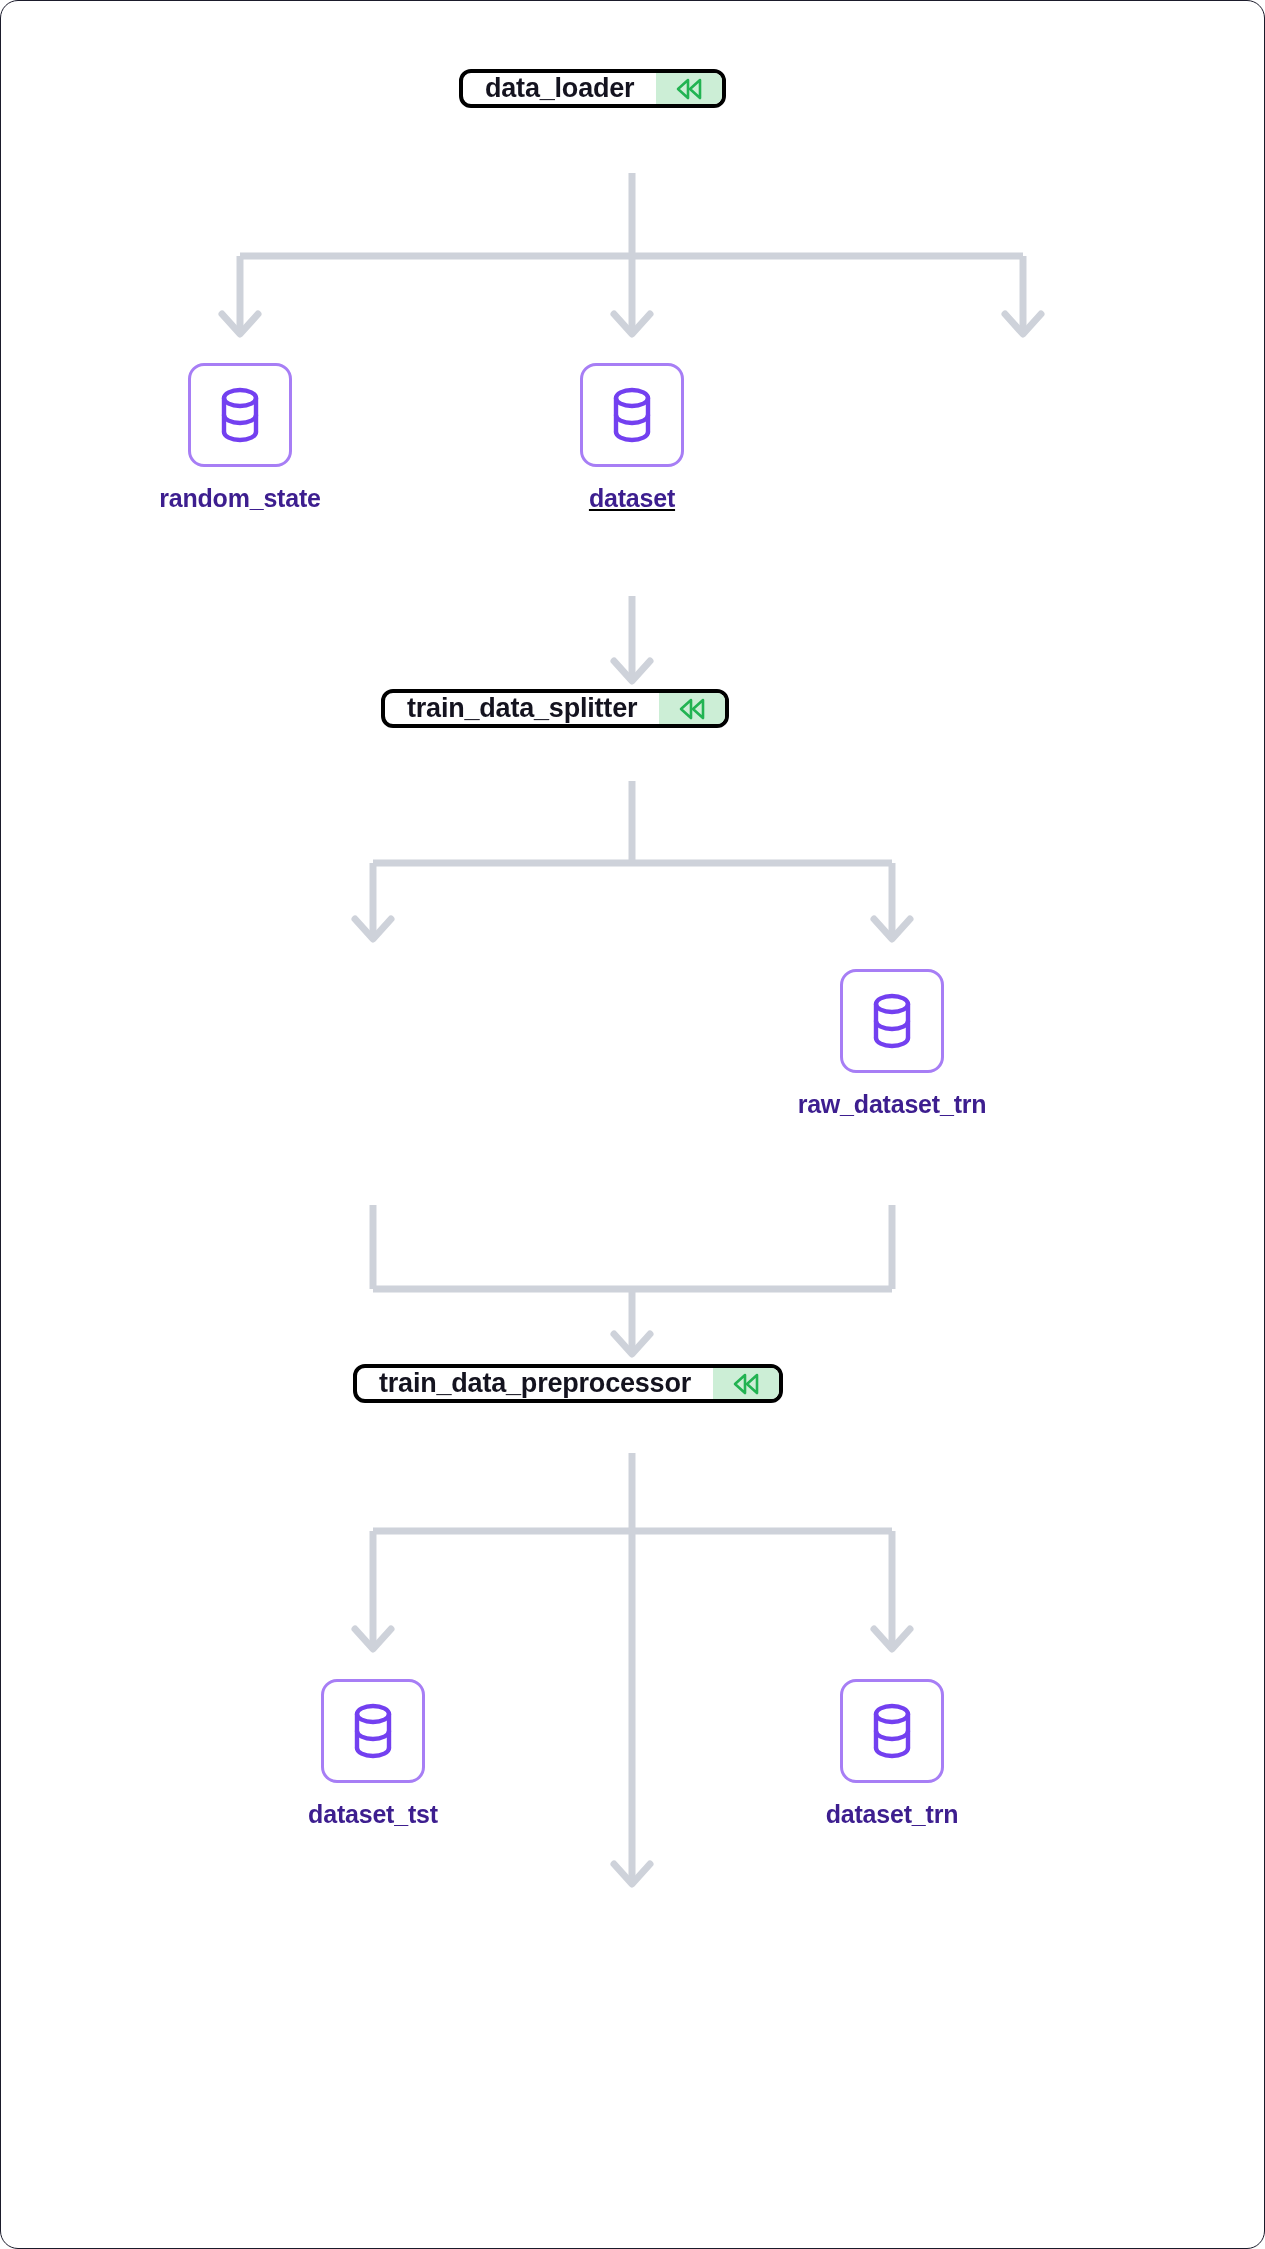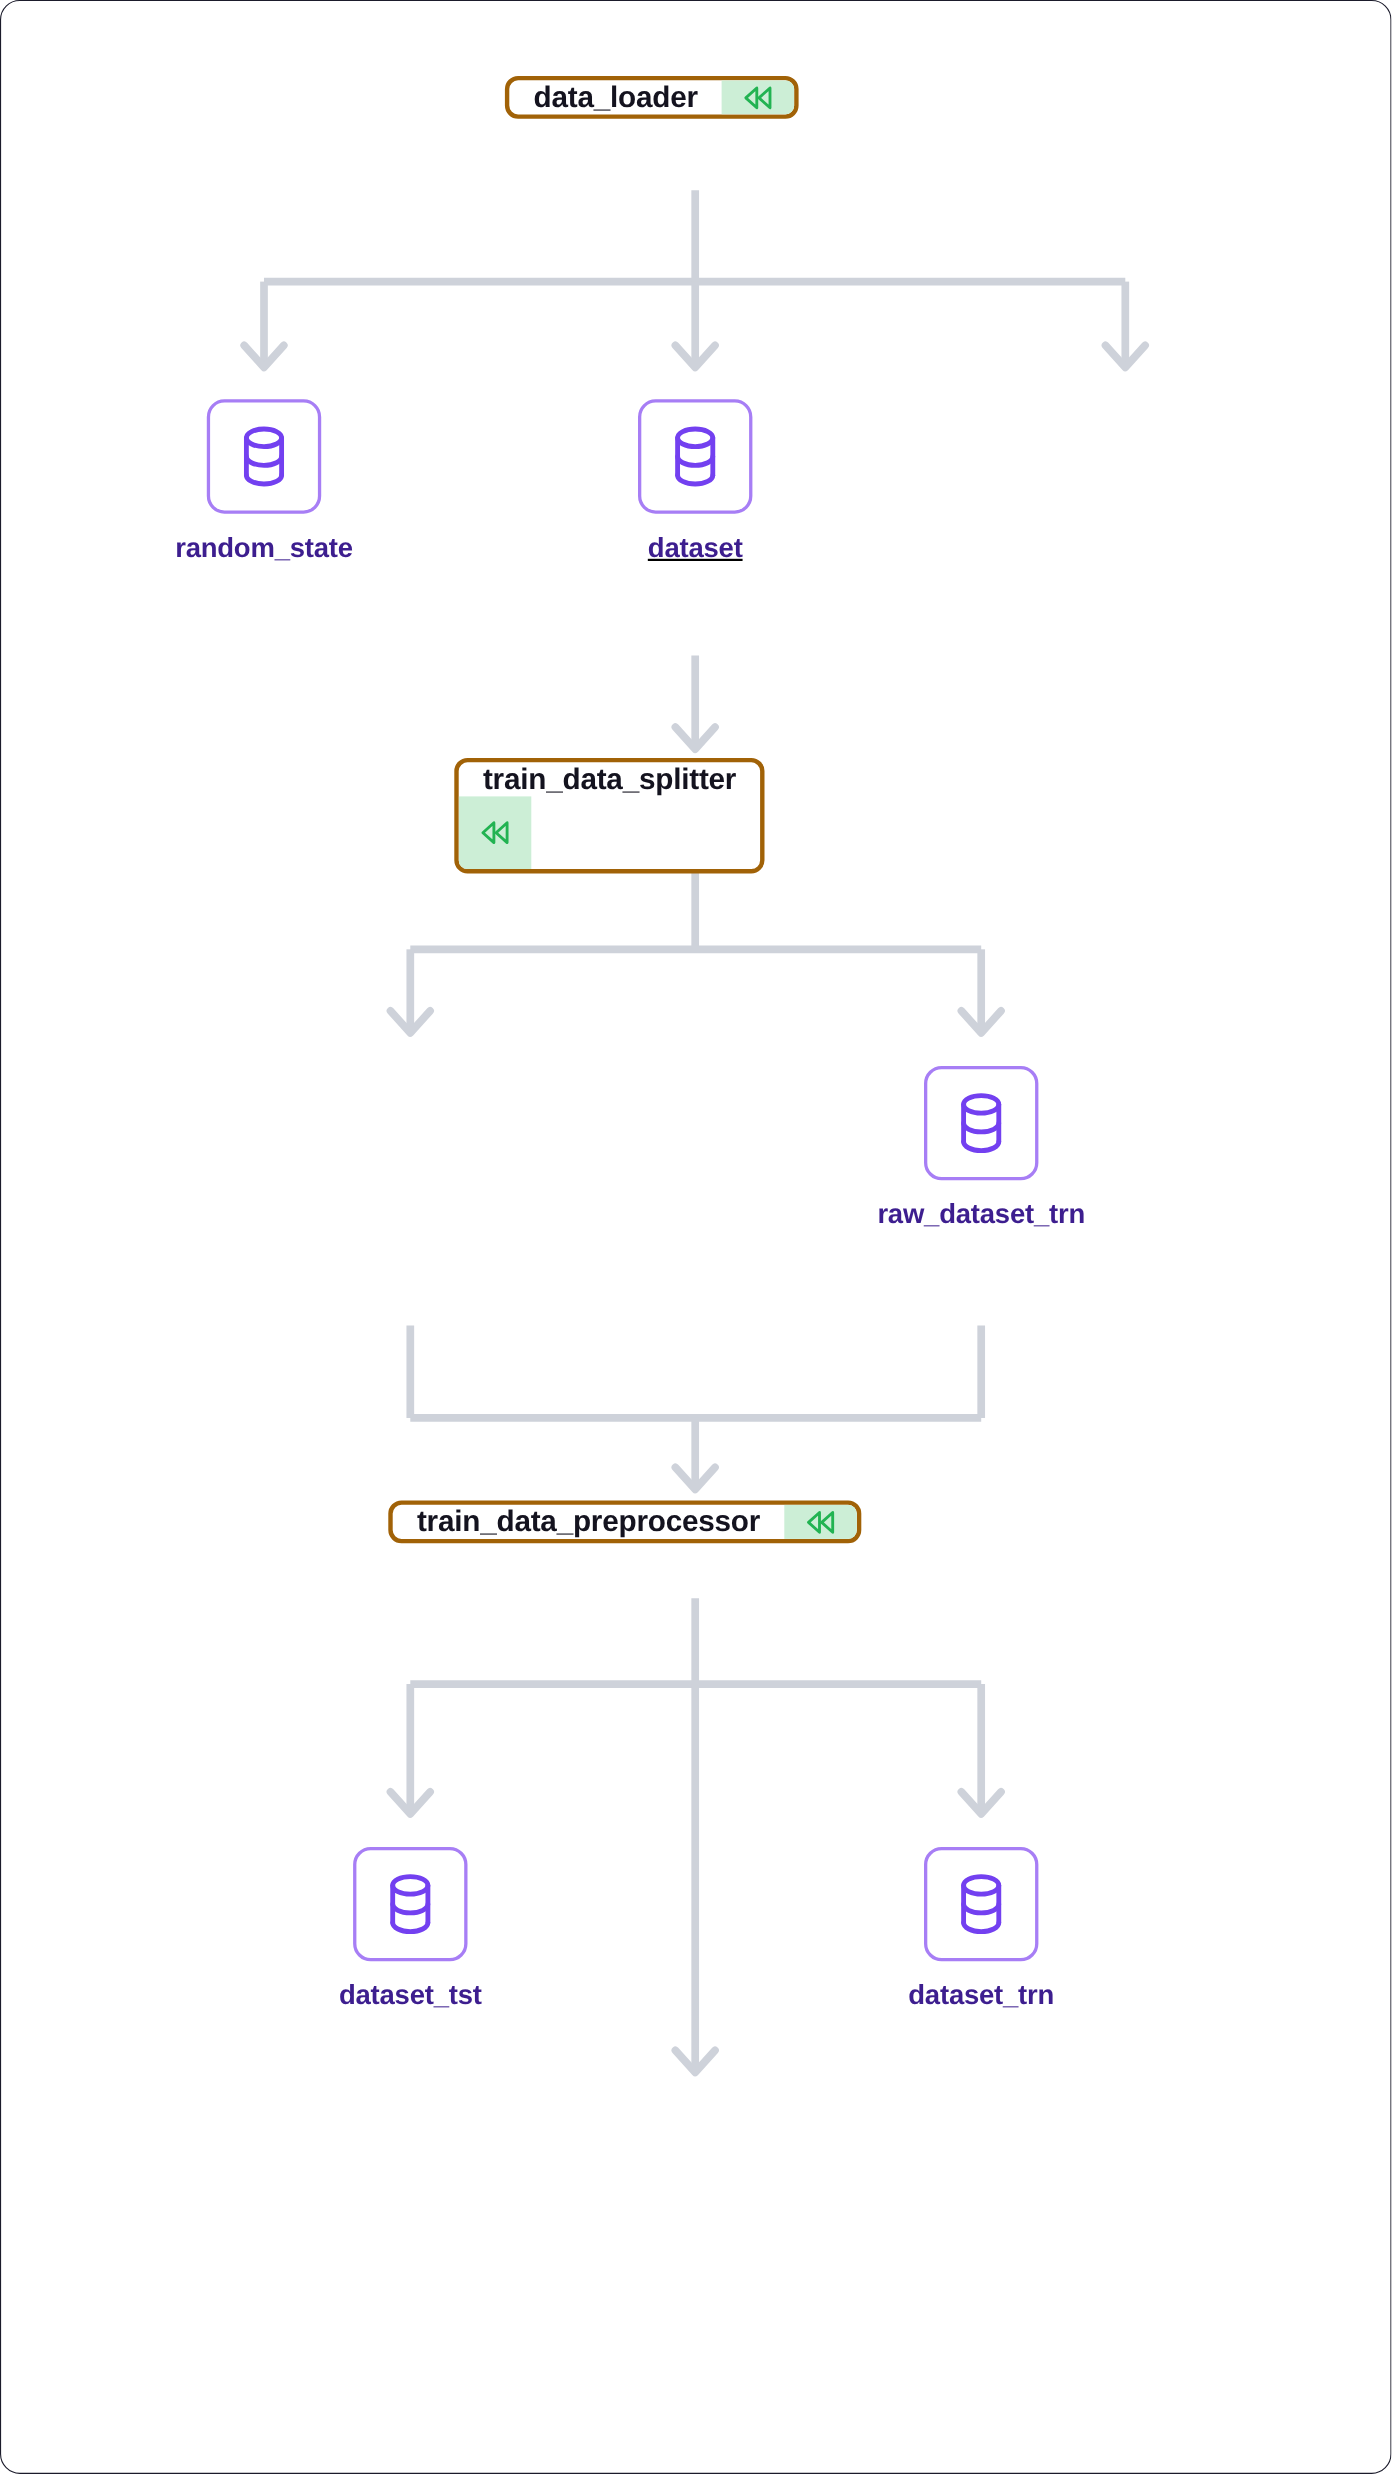--- a/index.html
+++ b/index.html
@@ -24,21 +24,21 @@
     inset: 0;
     width: 1265px;
     height: 2249px;
     pointer-events: none;
   }
   
   .proc-node {
     position: absolute;
     display: flex;
     align-items: stretch;
-    border: 4px solid #a16207;
+    border: 4px solid #000000;
     border-radius: 12px;
     background: #ffffff;
     overflow: hidden;
   }
   .proc-label {
     display: flex;
     align-items: center;
     justify-content: center;
     padding: 0 22px;
     font-size: 27px;
@@ -135,21 +135,21 @@
   <div class="proc-node" style="left:458px; top:68px;">
     <div class="proc-label">data_loader</div>
     <div class="proc-action">
       <svg width="30" height="26" viewBox="0 0 30 26" fill="none" stroke="#22b352" stroke-width="2.6" stroke-linejoin="round" stroke-linecap="round">
         <path d="M14 4 L4 13 L14 22 Z"></path>
         <path d="M26 4 L16 13 L26 22 Z"></path>
       </svg>
     </div>
   </div>
 
-  <div class="proc-node" style="left:412px; top:688px;flex-direction:column;">
+  <div class="proc-node" style="left:380px; top:688px;">
     <div class="proc-label">train_data_splitter</div>
     <div class="proc-action">
       <svg width="30" height="26" viewBox="0 0 30 26" fill="none" stroke="#22b352" stroke-width="2.6" stroke-linejoin="round" stroke-linecap="round">
         <path d="M14 4 L4 13 L14 22 Z"></path>
         <path d="M26 4 L16 13 L26 22 Z"></path>
       </svg>
     </div>
   </div>
 
   <div class="proc-node" style="left:352px; top:1363px;justify-content:space-between;">

